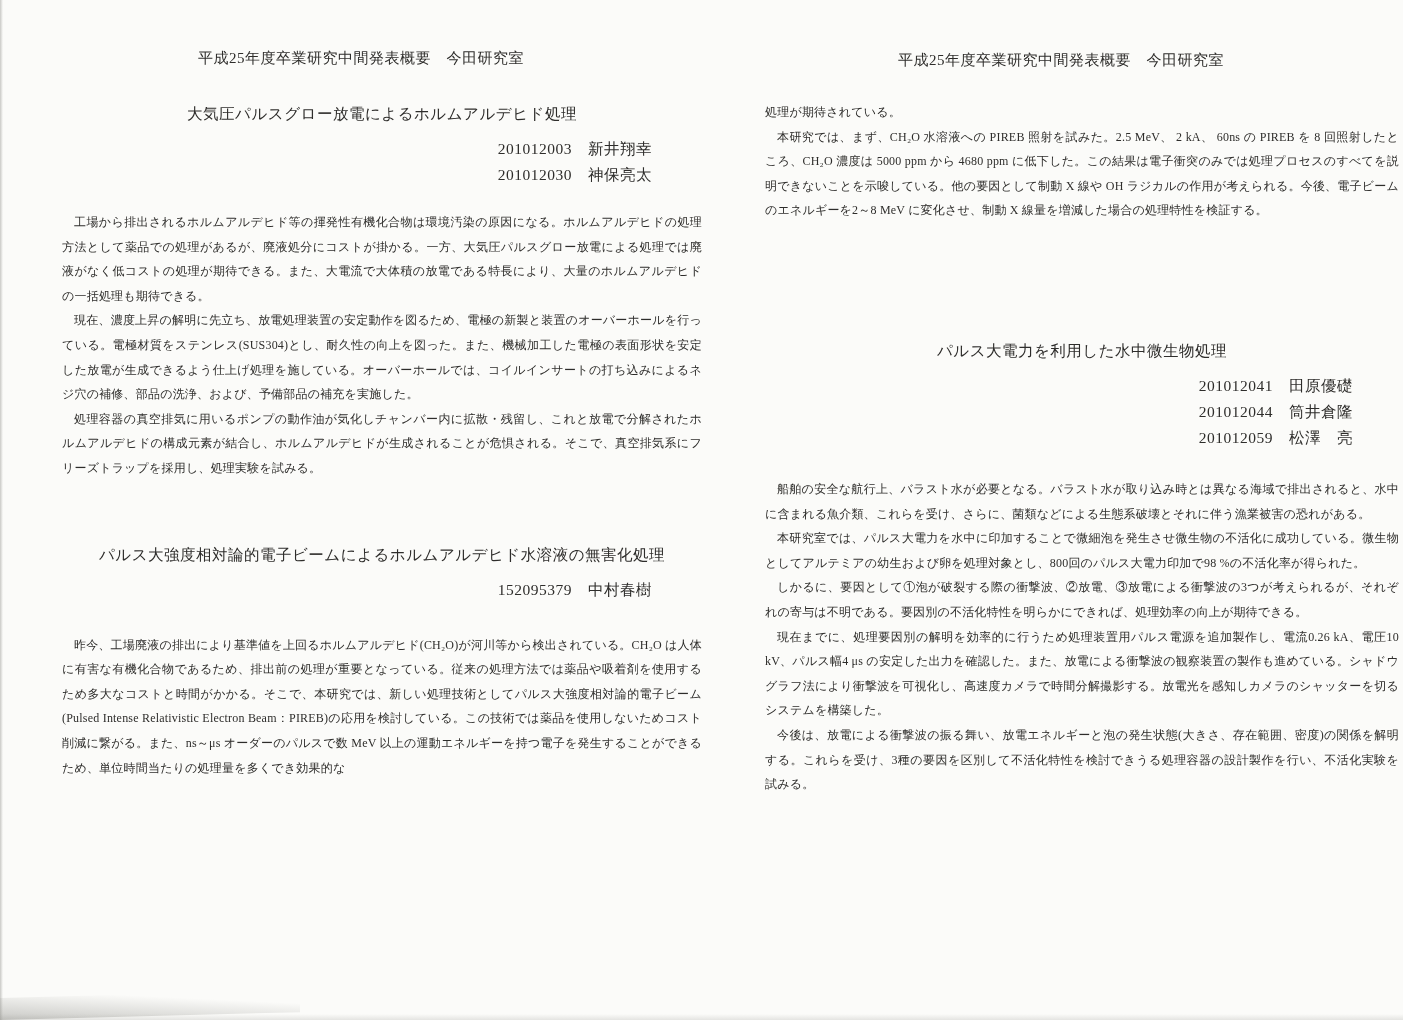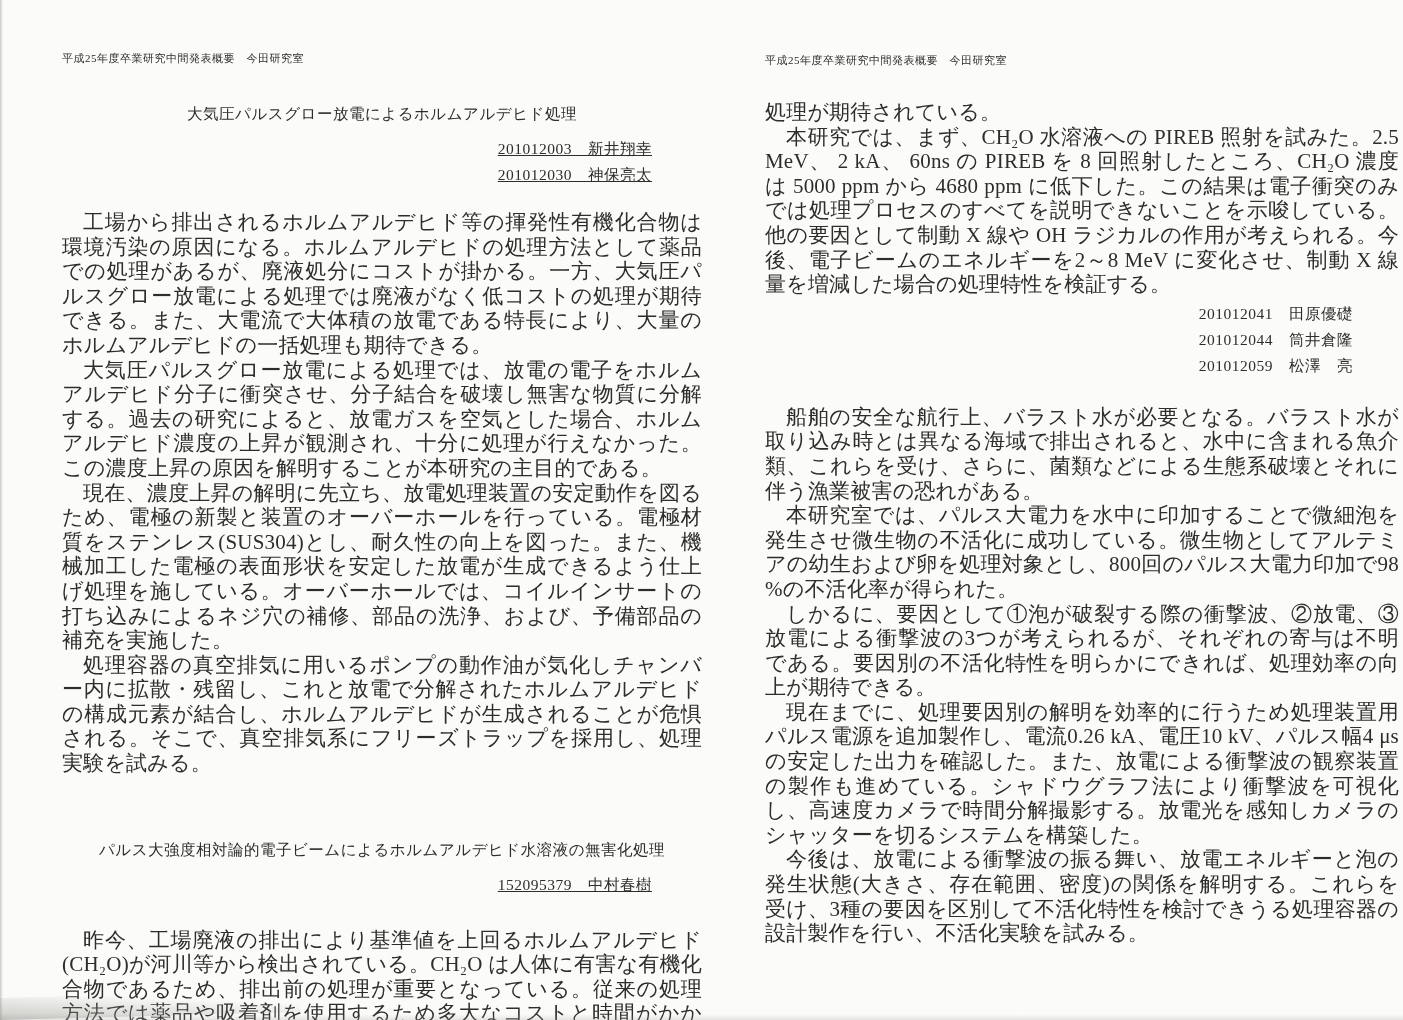--- a/index.html
+++ b/index.html
@@ -17,23 +17,23 @@
   }
   .page {
     position: absolute;
     top: 0;
     box-sizing: border-box;
   }
   .page-left  { left: 62px;  width: 640px; padding-top: 48px; }
   .page-right { left: 765px; width: 634px; padding-top: 50px; }
 
   .page-header {
-    font-size: 11px;
+    font-size: 15px;
     line-height: 20px;
-    text-align: left;
+    text-align: center;
     padding-right: 42px;
     letter-spacing: 0.5px;
     white-space: nowrap;
   }
 
   .abs-title {
     font-size: 15.5px;
     font-weight: normal;
     text-align: center;
     margin: 11px;
@@ -42,24 +42,24 @@
   .t1 { margin-top: 36px; }
   .t2 { margin-top: 64px; }
   .t3 { margin-top: 118px; }
 
   .authors {
     text-align: right;
     font-size: 15.5px;
     line-height: 26px;
     letter-spacing: 0.5px;
   }
-  .a1, .a2 { margin-top: 5px; padding-right: 50px; text-decoration: underline; }
+  .a1, .a2 { margin-top: 5px; padding-right: 50px; }
   .a3 { margin-top: 4px; padding-right: 46px; }
 
-  .body { font-size: 21px; font-family: Liberation Serif, serif; }
+  .body { font-size: 12px; font-family: Liberation Serif, serif; }
   .body p {
     margin: 0;
     line-height: 24.6px;
     text-align: justify;
     text-indent: 1em;
     letter-spacing: 0.2px;
   }
   .body p.no-indent { text-indent: 0; }
   .b1 { margin-top: 22px; }
   .b2 { margin-top: 30px; }
@@ -95,21 +95,20 @@
   <div class="page-header">平成25年度卒業研究中間発表概要　今田研究室</div>
 
   <section>
     <h2 class="abs-title t1">大気圧パルスグロー放電によるホルムアルデヒド処理</h2>
     <div class="authors a1">
       <div>201012003　新井翔幸</div>
       <div>201012030　神保亮太</div>
     </div>
     <div class="body b1">
       <p>工場から排出されるホルムアルデヒド等の揮発性有機化合物は環境汚染の原因になる。ホルムアルデヒドの処理方法として薬品での処理があるが、廃液処分にコストが掛かる。一方、大気圧パルスグロー放電による処理では廃液がなく低コストの処理が期待できる。また、大電流で大体積の放電である特長により、大量のホルムアルデヒドの一括処理も期待できる。</p>
-      <p>大気圧パルスグロー放電による処理では、放電の電子をホルムアルデヒド分子に衝突させ、分子結合を破壊し無害な物質に分解する。過去の研究によると、放電ガスを空気とした場合、ホルムアルデヒド濃度の上昇が観測され、十分に処理が行えなかった。この濃度上昇の原因を解明することが本研究の主目的である。</p>
       <p>現在、濃度上昇の解明に先立ち、放電処理装置の安定動作を図るため、電極の新製と装置のオーバーホールを行っている。電極材質をステンレス(SUS304)とし、耐久性の向上を図った。また、機械加工した電極の表面形状を安定した放電が生成できるよう仕上げ処理を施している。オーバーホールでは、コイルインサートの打ち込みによるネジ穴の補修、部品の洗浄、および、予備部品の補充を実施した。</p>
       <p>処理容器の真空排気に用いるポンプの動作油が気化しチャンバー内に拡散・残留し、これと放電で分解されたホルムアルデヒドの構成元素が結合し、ホルムアルデヒドが生成されることが危惧される。そこで、真空排気系にフリーズトラップを採用し、処理実験を試みる。</p>
     </div>
   </section>
 
   <section>
     <h2 class="abs-title t2">パルス大強度相対論的電子ビームによるホルムアルデヒド水溶液の無害化処理</h2>
     <div class="authors a2">
       <div>152095379　中村春樹</div>
     </div>
@@ -121,20 +120,21 @@
 
 <div class="page page-right">
   <div class="page-header">平成25年度卒業研究中間発表概要　今田研究室</div>
 
   <div class="body b-cont">
     <p class="no-indent">処理が期待されている。</p>
     <p>本研究では、まず、CH₂O 水溶液への PIREB 照射を試みた。2.5 MeV、 2 kA、 60ns の PIREB を 8 回照射したところ、CH₂O 濃度は 5000 ppm から 4680 ppm に低下した。この結果は電子衝突のみでは処理プロセスのすべてを説明できないことを示唆している。他の要因として制動 X 線や OH ラジカルの作用が考えられる。今後、電子ビームのエネルギーを2～8 MeV に変化させ、制動 X 線量を増減した場合の処理特性を検証する。</p>
   </div>
 
   <section>
+    <h2 class="abs-title t3">パルス大電力を利用した水中微生物処理</h2>
     <div class="authors a3">
       <div>201012041　田原優礎</div>
       <div>201012044　筒井倉隆</div>
       <div>201012059　松澤　亮</div>
     </div>
     <div class="body b3">
       <p>船舶の安全な航行上、バラスト水が必要となる。バラスト水が取り込み時とは異なる海域で排出されると、水中に含まれる魚介類、これらを受け、さらに、菌類などによる生態系破壊とそれに伴う漁業被害の恐れがある。</p>
       <p>本研究室では、パルス大電力を水中に印加することで微細泡を発生させ微生物の不活化に成功している。微生物としてアルテミアの幼生および卵を処理対象とし、800回のパルス大電力印加で98 %の不活化率が得られた。</p>
       <p>しかるに、要因として①泡が破裂する際の衝撃波、②放電、③放電による衝撃波の3つが考えられるが、それぞれの寄与は不明である。要因別の不活化特性を明らかにできれば、処理効率の向上が期待できる。</p>
       <p>現在までに、処理要因別の解明を効率的に行うため処理装置用パルス電源を追加製作し、電流0.26 kA、電圧10 kV、パルス幅4 μs の安定した出力を確認した。また、放電による衝撃波の観察装置の製作も進めている。シャドウグラフ法により衝撃波を可視化し、高速度カメラで時間分解撮影する。放電光を感知しカメラのシャッターを切るシステムを構築した。</p>

